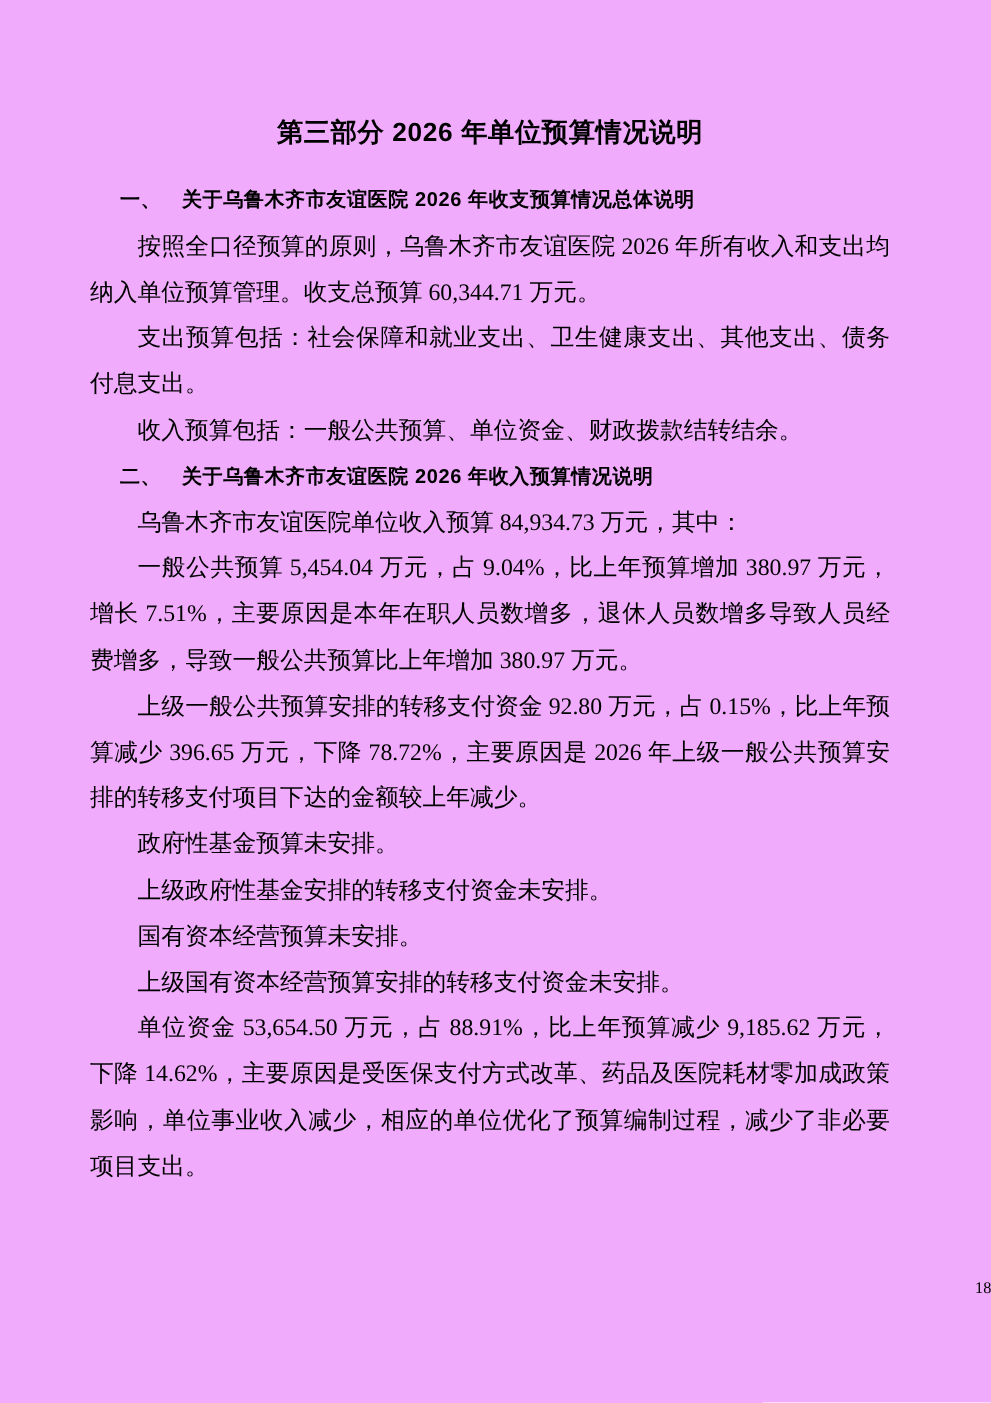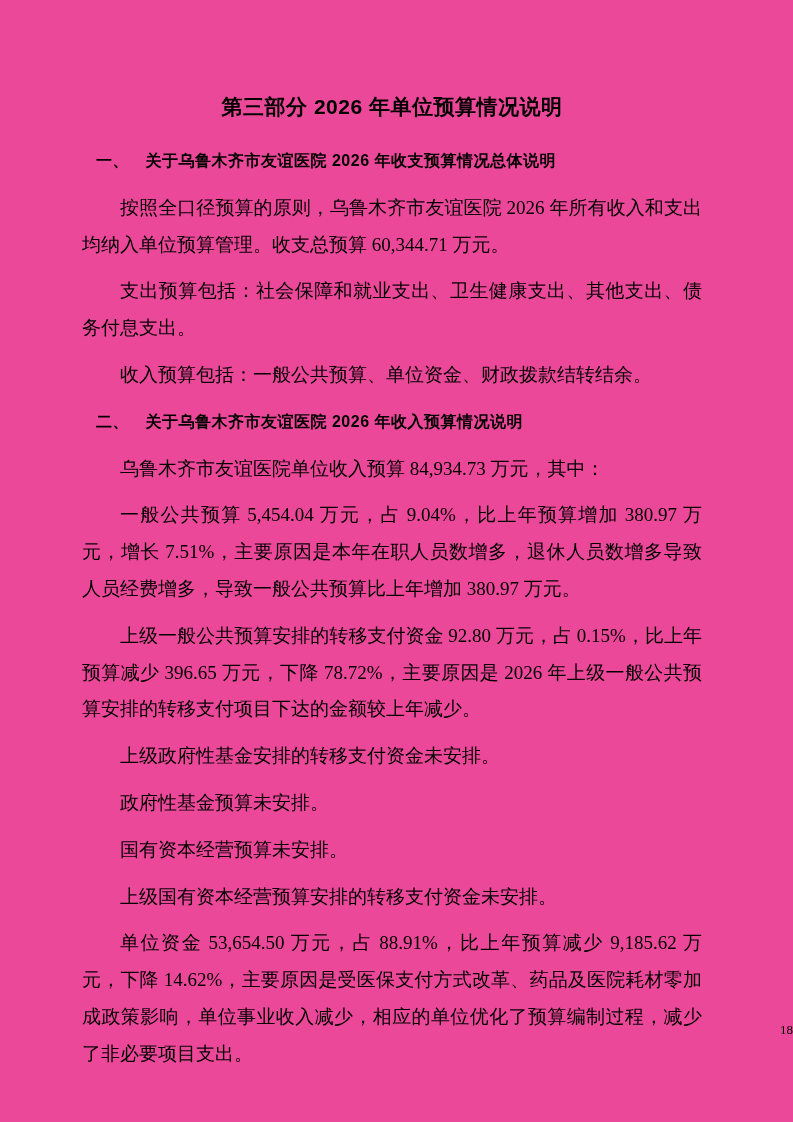--- a/index.html
+++ b/index.html
@@ -4,21 +4,21 @@
 <style>
   html, body {
     margin: 0;
     padding: 0;
     background: #ffffff;
   }
   .page {
     position: relative;
     width: 793px;
     height: 1122px;
-    background: #ec4899;
+    background: #f0abfc;
     color: #000000;
     overflow: hidden;
   }
   .content {
     position: absolute;
     left: 72px;
     top: 88px;
     width: 640px;
   }
   .doc-title {
@@ -36,21 +36,21 @@
     font-size: 16px;
     line-height: 36.8px;
     margin: 0;
     text-indent: 1.5em;
     letter-spacing: 0.5px;
   }
   .body-par {
     font-family: "Liberation Serif", "DejaVu Serif", serif;
     font-size: 19px;
     line-height: 36.8px;
-    margin: 10px;
+    margin: 0;
     text-indent: 2em;
     text-align: justify;
   }
   .page-number {
     position: absolute;
     left: 0;
     right: 0;
     top: 1022px;
     text-align: right;
     font-family: "Liberation Serif", "DejaVu Serif", serif;
@@ -75,23 +75,23 @@
     <p class="body-par">收入预算包括：一般公共预算、单位资金、财政拨款结转结余。</p>
 
     <h2 class="sec-heading">二、　关于乌鲁木齐市友谊医院 2026 年收入预算情况说明</h2>
 
     <p class="body-par">乌鲁木齐市友谊医院单位收入预算 84,934.73 万元，其中：</p>
 
     <p class="body-par">一般公共预算 5,454.04 万元，占 9.04%，比上年预算增加 380.97 万元，增长 7.51%，主要原因是本年在职人员数增多，退休人员数增多导致人员经费增多，导致一般公共预算比上年增加 380.97 万元。</p>
 
     <p class="body-par">上级一般公共预算安排的转移支付资金 92.80 万元，占 0.15%，比上年预算减少 396.65 万元，下降 78.72%，主要原因是 2026 年上级一般公共预算安排的转移支付项目下达的金额较上年减少。</p>
 
+    <p class="body-par">政府性基金预算未安排。</p>
+
     <p class="body-par">上级政府性基金安排的转移支付资金未安排。</p>
-
-    <p class="body-par">政府性基金预算未安排。</p>
 
     <p class="body-par">国有资本经营预算未安排。</p>
 
     <p class="body-par">上级国有资本经营预算安排的转移支付资金未安排。</p>
 
     <p class="body-par">单位资金 53,654.50 万元，占 88.91%，比上年预算减少 9,185.62 万元，下降 14.62%，主要原因是受医保支付方式改革、药品及医院耗材零加成政策影响，单位事业收入减少，相应的单位优化了预算编制过程，减少了非必要项目支出。</p>
 
   </div>
 
   <div class="page-number">18</div>

